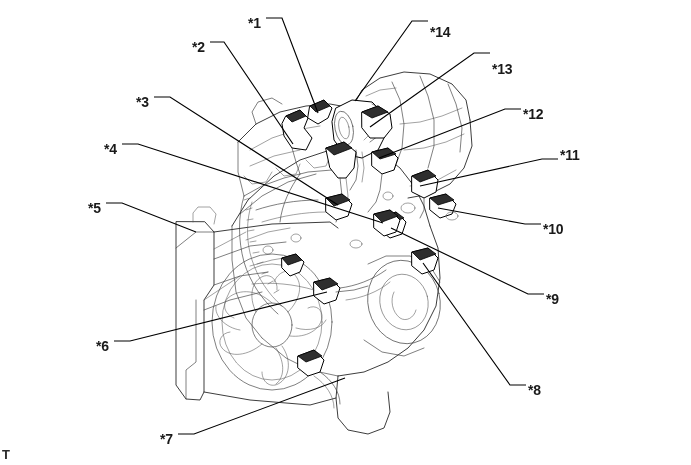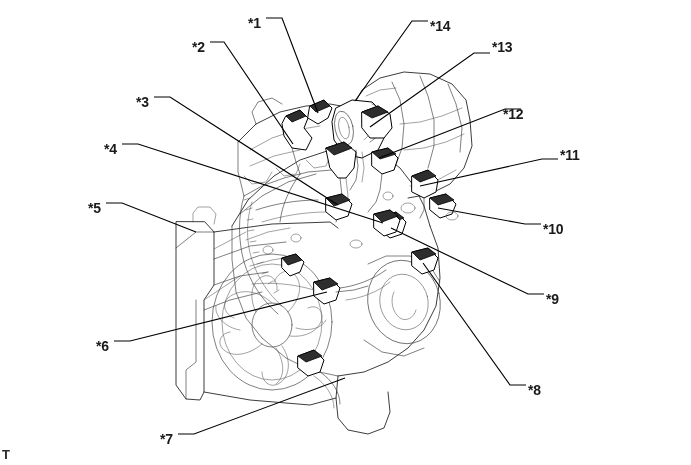--- a/index.html
+++ b/index.html
@@ -249,19 +249,19 @@
   <div class="callout-label" style="left:192px; top:40px;">*2</div>
   <div class="callout-label" style="left:136px; top:95px;">*3</div>
   <div class="callout-label" style="left:104px; top:142px;">*4</div>
   <div class="callout-label" style="left:88px;  top:201px;">*5</div>
   <div class="callout-label" style="left:96px;  top:339px;">*6</div>
   <div class="callout-label" style="left:160px; top:432px;">*7</div>
   <div class="callout-label" style="left:528px; top:383px;">*8</div>
   <div class="callout-label" style="left:546px; top:292px;">*9</div>
   <div class="callout-label" style="left:543px; top:222px;">*10</div>
   <div class="callout-label" style="left:560px; top:148px;">*11</div>
-  <div class="callout-label" style="left:503px; top:107px;">*12</div>
-  <div class="callout-label" style="left:492px; top:40px;text-align:right;">*13</div>
-  <div class="callout-label" style="left:430px; top:19px;">*14</div>
+  <div class="callout-label" style="left:523px; top:107px;">*12</div>
+  <div class="callout-label" style="left:492px; top:62px;text-align:right;">*13</div>
+  <div class="callout-label" style="left:430px; top:25px;">*14</div>
 
   <div class="watermark-mark" style="left:2px; top:448px;">T</div>
 
 </div>
 
 </body></html>

